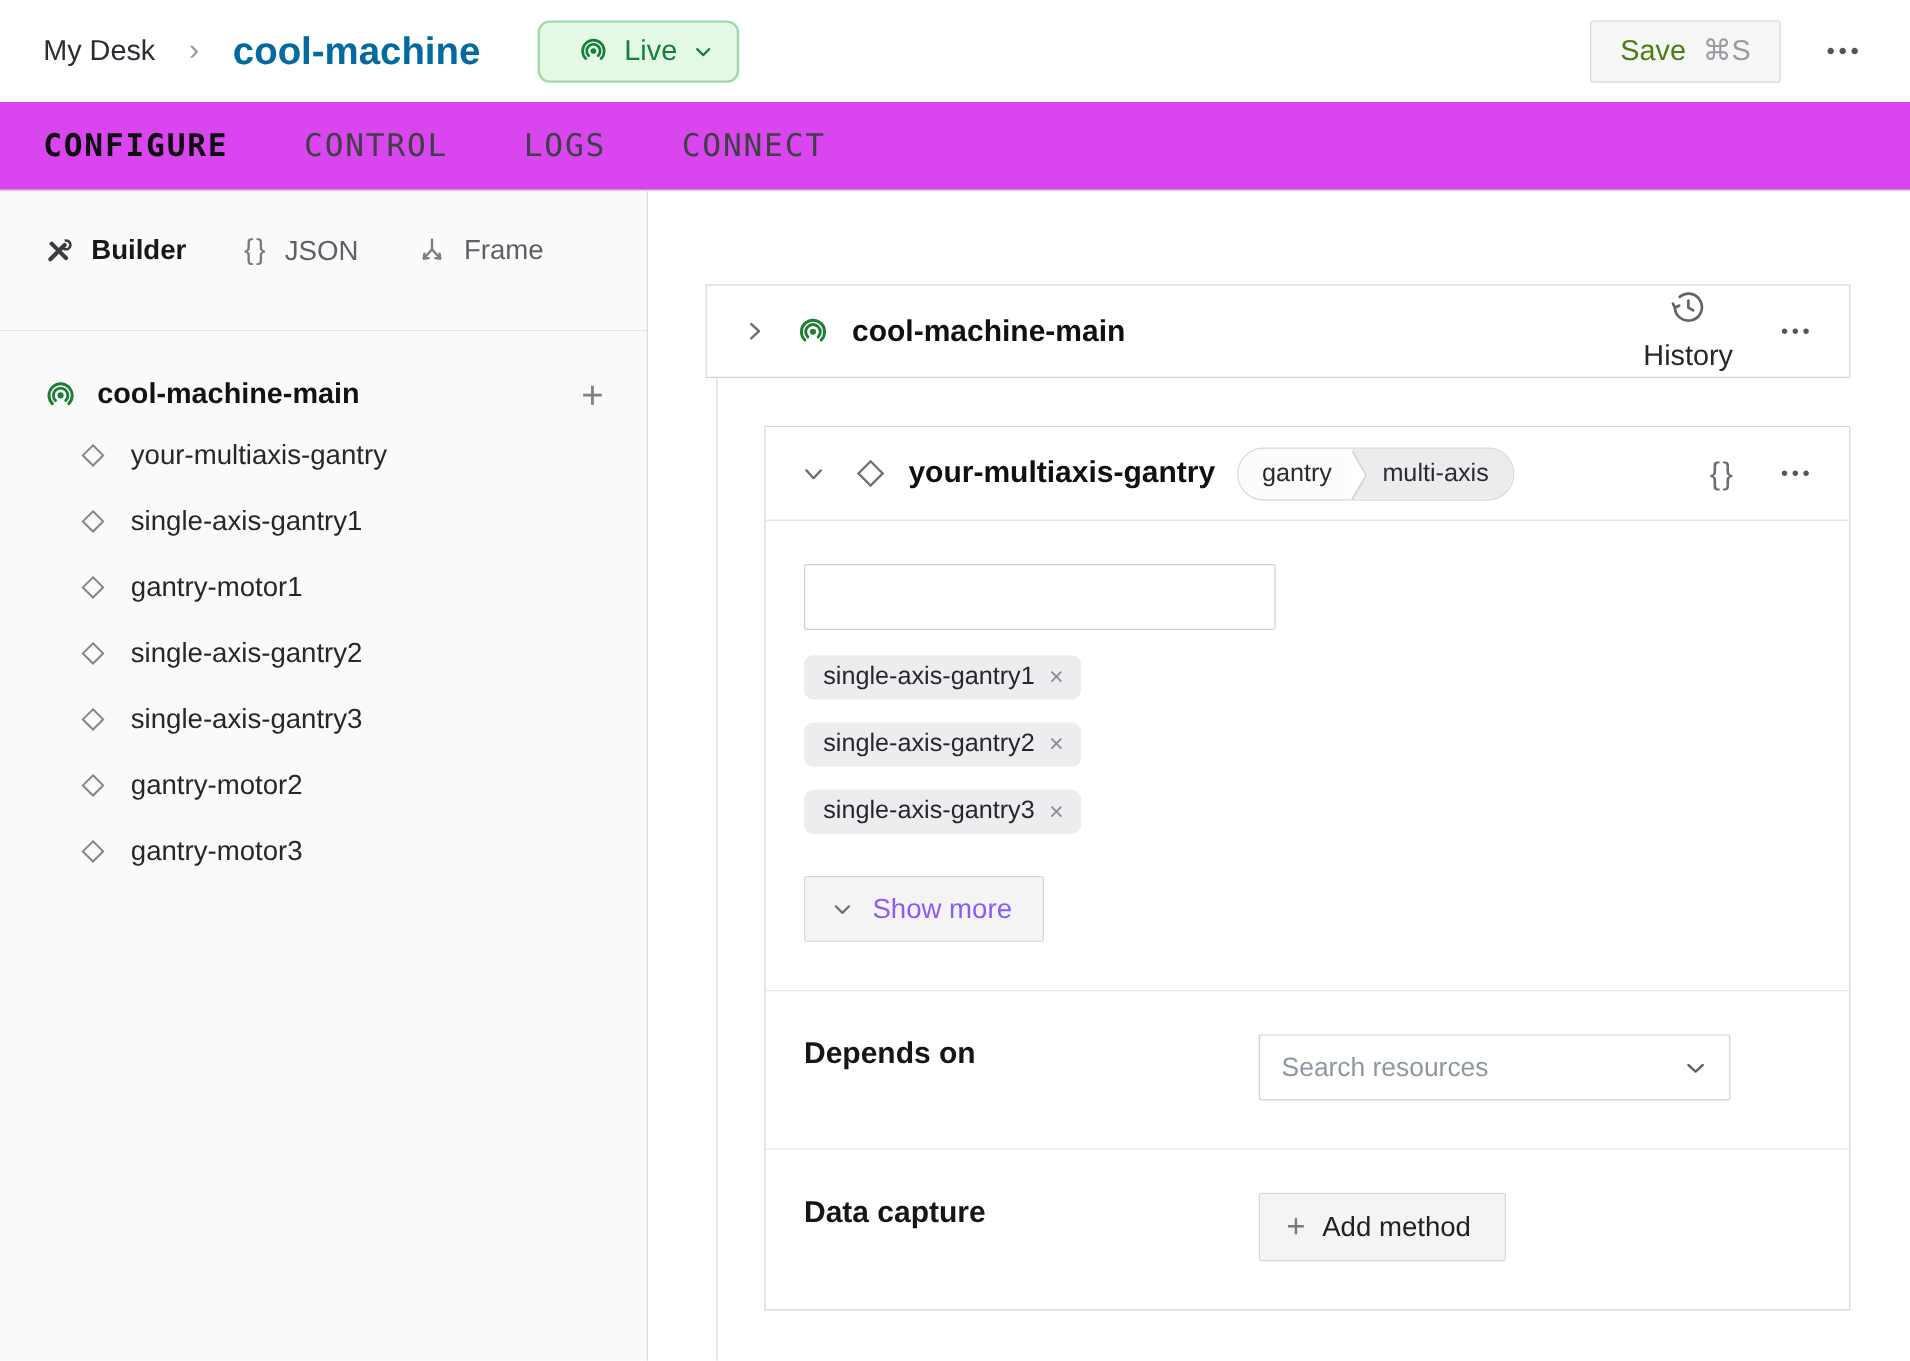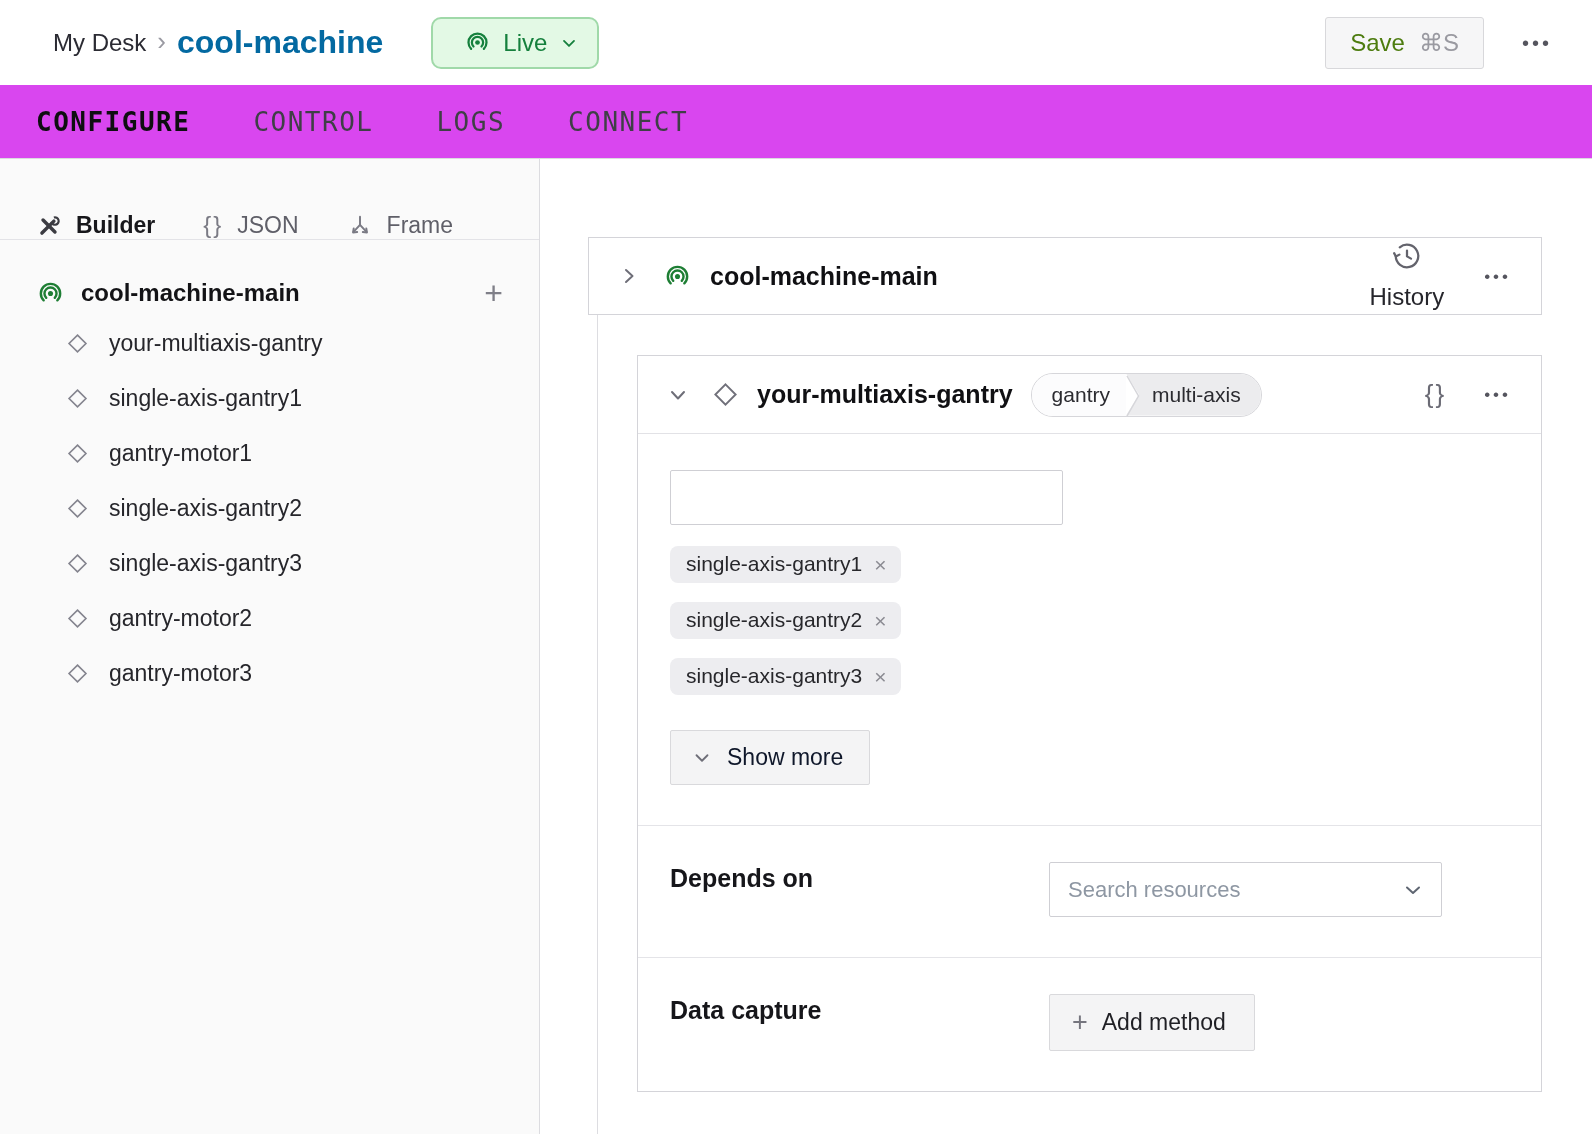--- a/index.html
+++ b/index.html
@@ -2,21 +2,21 @@
 <html><head>
 <meta charset="utf-8">
 <style>
   * { margin:0; padding:0; box-sizing:border-box; }
   html,body { width:1592px; height:1134px; background:#fff; }
   body { font-family:"Liberation Sans", sans-serif; color:#1c1c21; overflow:hidden; }
   .app { width:1592px; height:1134px; display:flex; flex-direction:column; }
 
   
   .topbar { height:85px; background:#fff; display:flex; align-items:center; padding:0 36px; flex:none; }
-  .breadcrumb { display:flex; align-items:center; gap:11px; font-size:24px;margin-left:17px; }
+  .breadcrumb { display:flex; align-items:center; gap:28px; font-size:24px; }
   .crumb-parent { color:#2b2b33; cursor:pointer; }
   .crumb-sep { color:#9a9aa2; font-size:26px; line-height:1; transform:translateY(-2px); }
   .crumb-current { font-weight:700; color:#0369a1; font-size:32px; }
   .live-badge { margin-left:48px; height:52px; display:inline-flex; align-items:center; gap:12px;
     padding:0 18px 0 31px; background:#e3f9e5; border:2px solid #a0d9a9; border-radius:10px;
     color:#15803d; font-size:24px; cursor:pointer; }
   .live-badge svg { display:block; }
   .top-spacer { flex:1; }
   .save-btn { height:52px; display:inline-flex; align-items:center; gap:14px; padding:0 24px;
     background:#f6f6f7; border:1px solid #d8d8db; border-radius:3px; font-size:24px;
@@ -31,22 +31,22 @@
     align-items:center; padding:0 36px; gap:63px; flex:none;
     font-family:"DejaVu Sans Mono", monospace; font-size:26px; letter-spacing:1.5px; }
   .tab { color:#3f3f46; cursor:pointer; }
   .tab.active { color:#0e0e10; font-weight:700; }
 
   
   .content { flex:1; display:flex; min-height:0; }
 
   
   .sidebar { width:540px; flex:none; background:#fafafa; border-right:1px solid #dcdce0; }
-  .mode-row { height:81px; border-bottom:1px solid #e3e3e7; display:flex; align-items:flex-end;
-    padding:0 36px; gap:48px; }
+  .mode-row { height:81px; border-bottom:1px solid #e3e3e7; display:flex; align-items:flex-start;
+    padding:0 36px; gap:48px;margin-top:36px; }
   .mode { display:inline-flex; align-items:center; gap:14px; font-size:23px; color:#5f5f68; cursor:pointer; }
   .mode.active { color:#17171b; font-weight:700; }
   .mode .braces { font-size:24px; color:#7a7a84; font-weight:500; letter-spacing:2px; }
   .tree { padding-top:30px; }
   .tree-root { height:46px; display:flex; align-items:center; padding:0 36px; cursor:pointer; }
   .tree-root-label { margin-left:16px; font-weight:700; font-size:24px; color:#131316; }
   .tree-add { margin-left:auto; background:none; border:none; color:#7f7f88; font-size:32px;
     font-weight:400; line-height:1; cursor:pointer; }
   .tree-item { height:55px; display:flex; align-items:center; padding-left:66px; cursor:pointer; }
   .tree-item-label { margin-left:20px; font-size:23px; color:#26262b; }
@@ -93,21 +93,21 @@
   .field-label { font-size:22px; color:#2b2b30; margin-bottom:12px; }
   .req { color:#c5303c; margin-left:6px; }
   .text-input { width:393px; height:55px; border:1px solid #cfcfd4; border-radius:2px;
     background:#fff; font-family:inherit; font-size:22px; padding:0 14px; outline:none; }
   .chips { margin-top:21px; display:flex; flex-direction:column; align-items:flex-start; gap:19px; }
   .chip { display:inline-flex; align-items:center; gap:12px; background:#ededf0; border-radius:8px;
     padding:6px 14px 7px 16px; font-size:21px; color:#27272b; }
   .chip-close { color:#8b8b92; font-size:21px; cursor:pointer; line-height:1; }
   .show-more { margin-top:35px; display:inline-flex; align-items:center; gap:14px;
     padding:13px 26px 13px 20px; background:#f4f4f5; border:1px solid #d9d9dc; border-radius:2px;
-    font-family:inherit; font-size:23px; color:#0f172a; cursor:pointer; }
+    font-family:inherit; font-size:23px; color:#8b5cf6; cursor:pointer; }
 
   .select-box { width:393px; height:55px; border:1px solid #cfcfd4; border-radius:2px;
     background:#fff; display:flex; align-items:center; justify-content:space-between;
     padding:0 16px 0 18px; cursor:pointer; }
   .select-placeholder { color:#8e97a3; font-size:22px; }
 
   .add-method { display:inline-flex; align-items:center; gap:14px; padding:14px 28px 14px 22px;
     background:#f4f4f5; border:1px solid #d9d9dc; border-radius:2px; font-family:inherit;
     font-size:23px; color:#1f1f24; cursor:pointer; }
   .plus-glyph { color:#75757e; font-size:27px; font-weight:400; line-height:1; }

